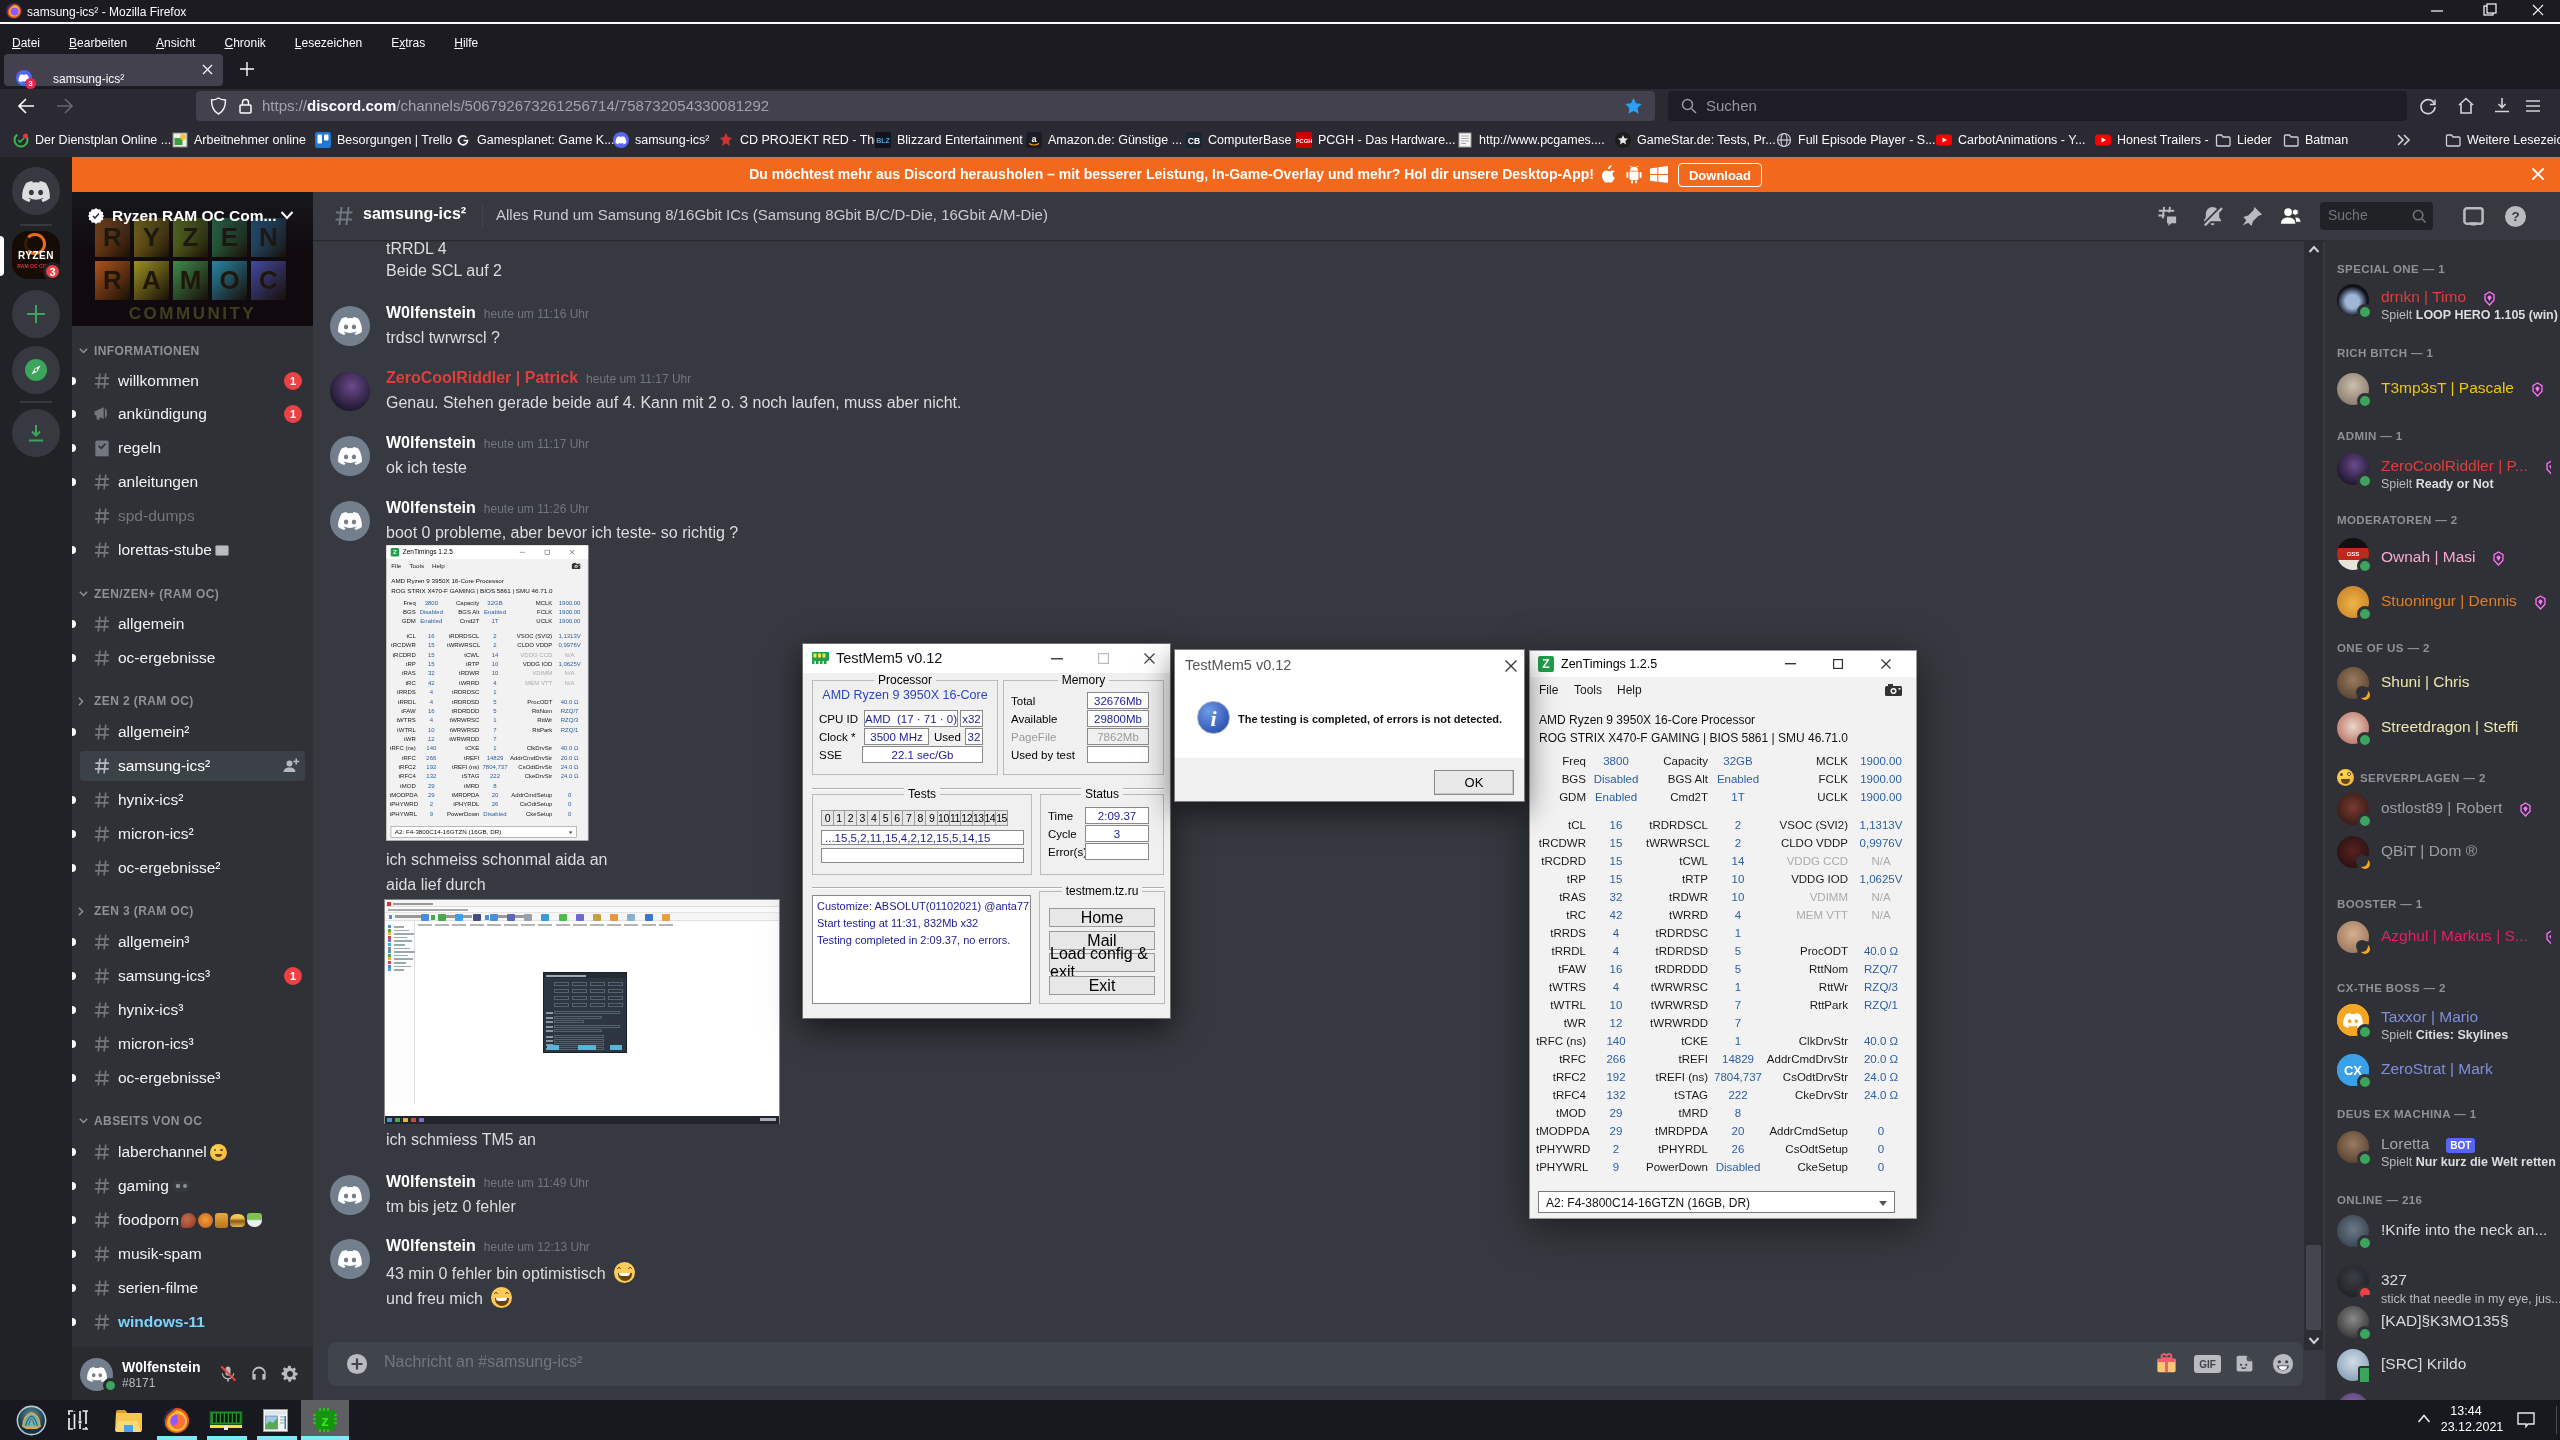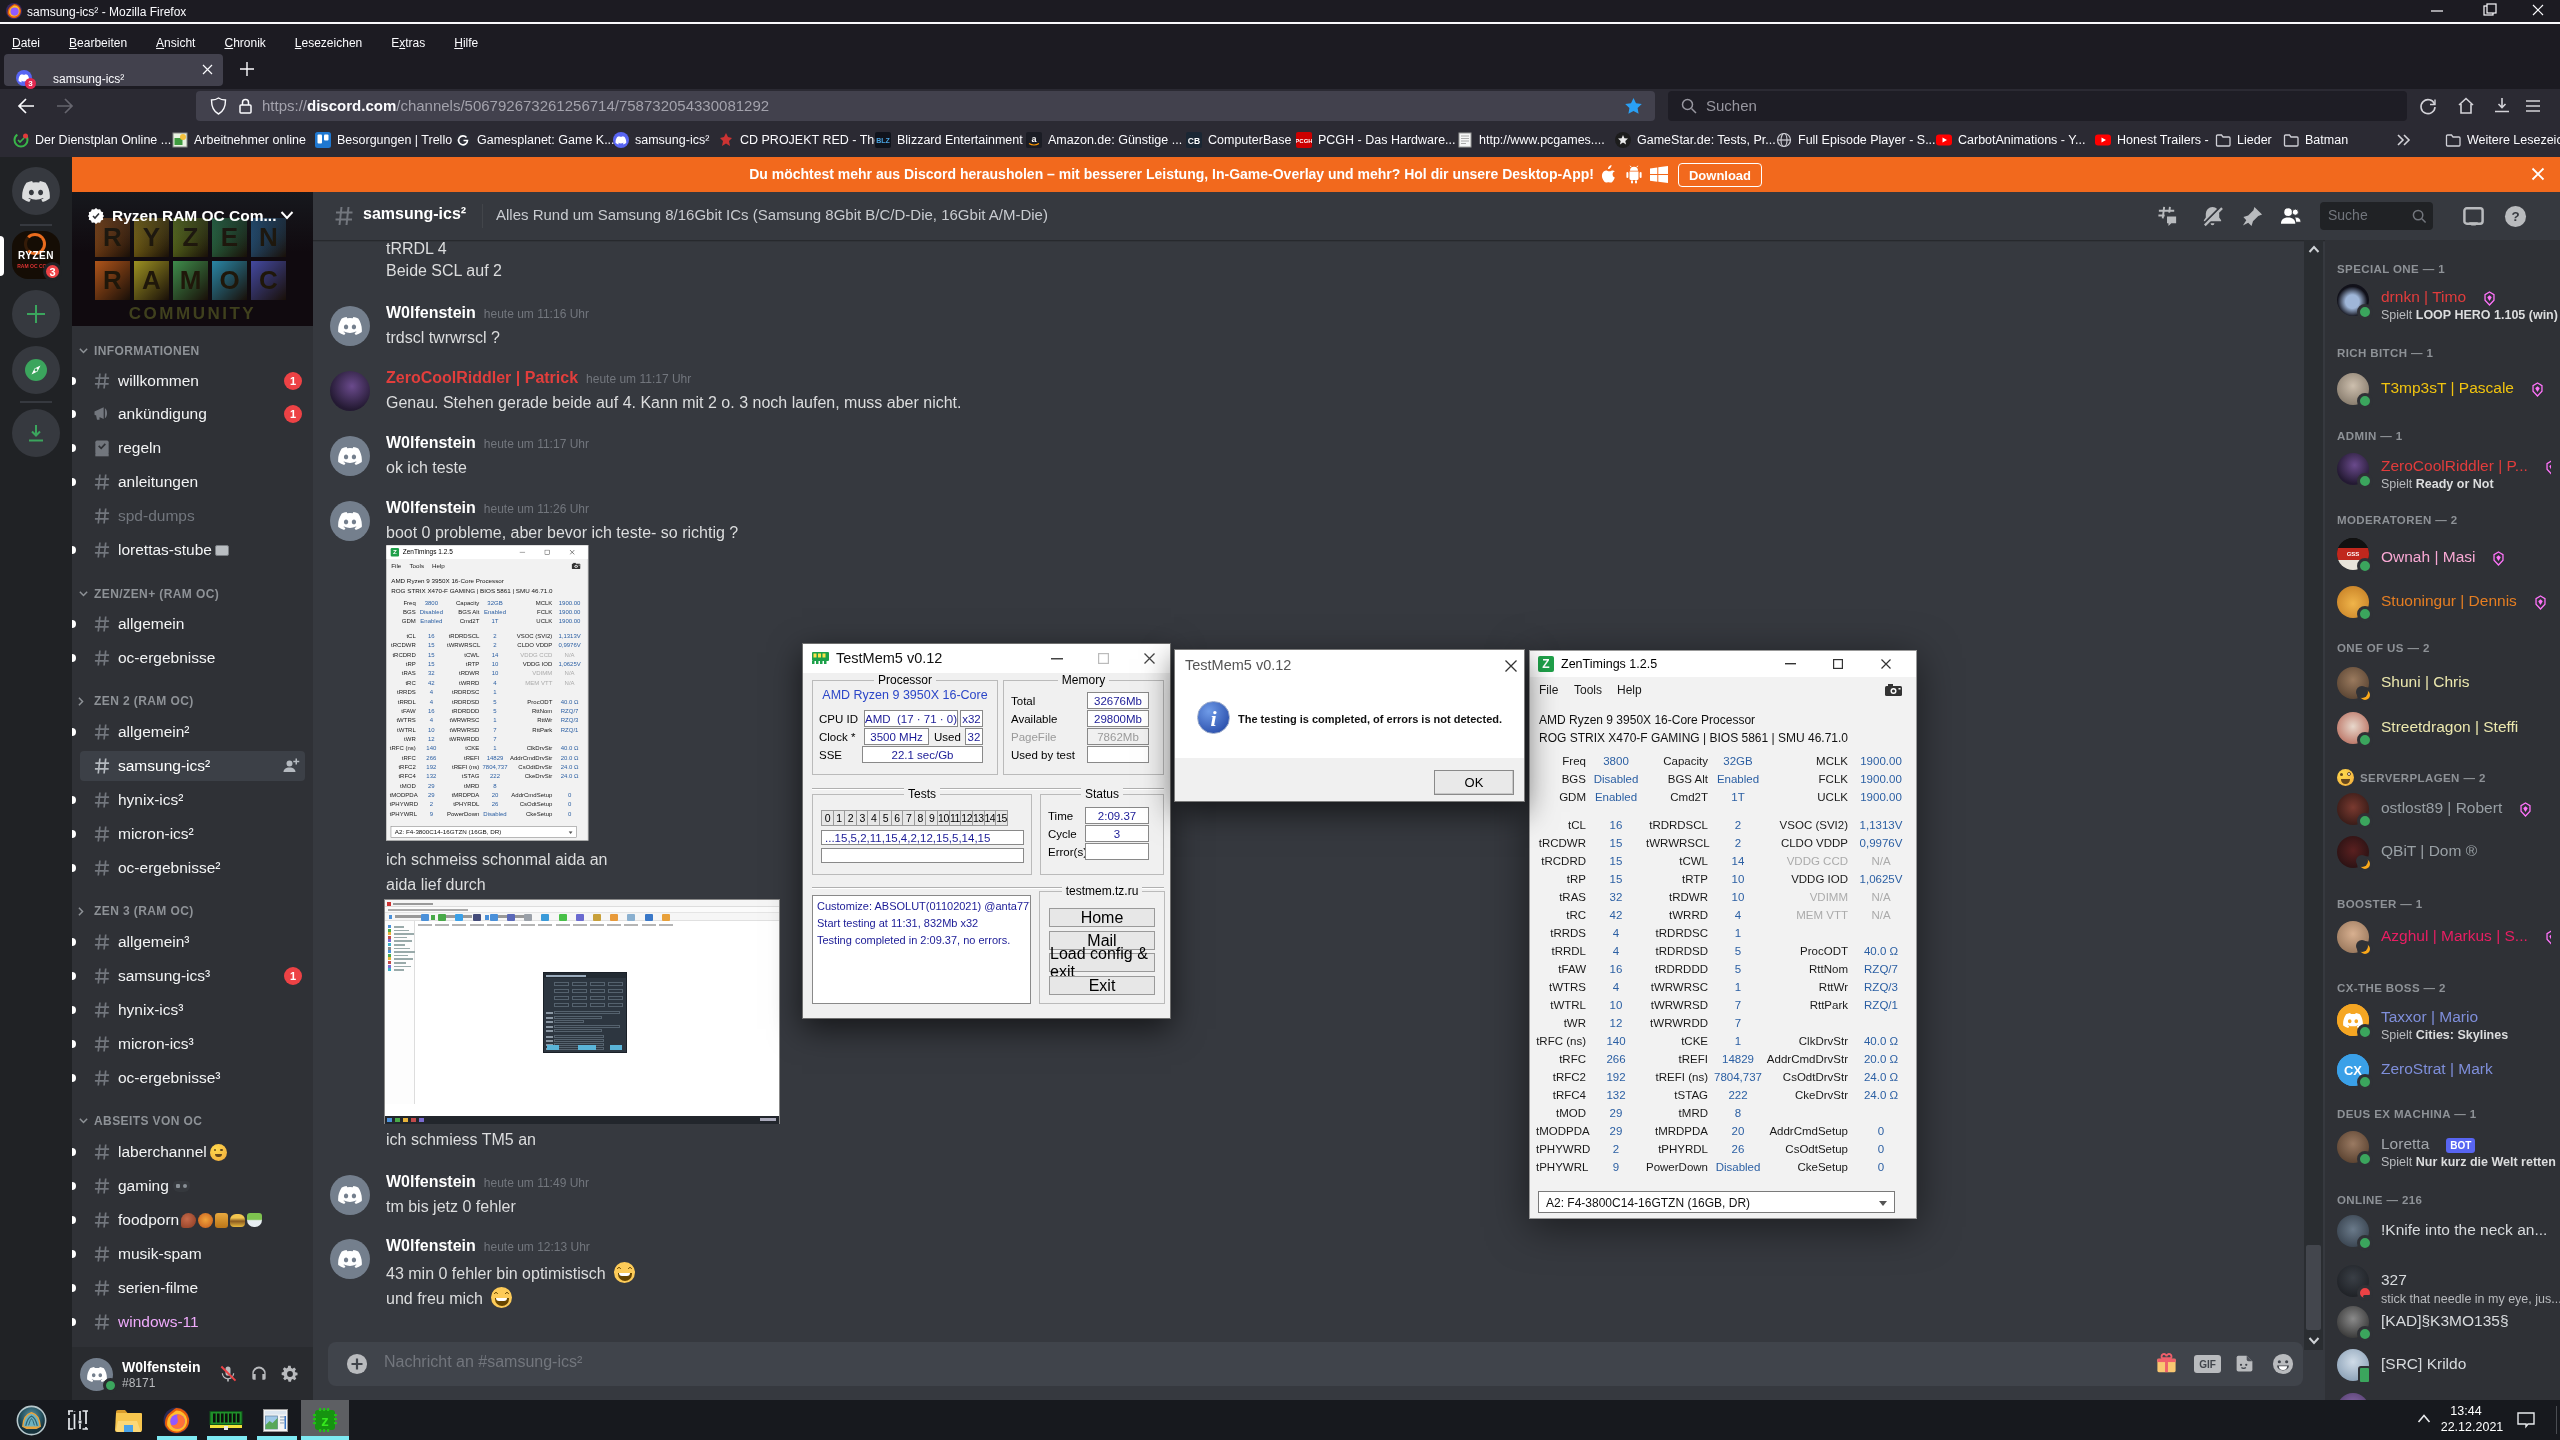--- a/index.html
+++ b/index.html
@@ -571,21 +571,21 @@
           <span style="overflow:hidden;white-space:nowrap">musik-spam</span>
         </div>
 <div class="pill" style="top:1092px"></div>
         <div class="chan" style="top:1081px;color:#f3f4f5;font-weight:500">
           <svg class="hash" viewBox="0 0 24 24" fill="none" stroke="#72767d" stroke-width="2">
             <path d="M9.5 3 L7.5 21 M16.5 3 L14.5 21 M4 8.5 H20.5 M3.5 15.5 H20"></path>
           </svg>
           <span style="overflow:hidden;white-space:nowrap">serien-filme</span>
         </div>
 <div class="pill" style="top:1126px"></div>
-        <div class="chan" style="top:1115px;color:#f0abfc;font-weight:400">
+        <div class="chan" style="top:1115px;color:#7dd3fc;font-weight:700">
           <svg class="hash" viewBox="0 0 24 24" fill="none" stroke="#72767d" stroke-width="2">
             <path d="M9.5 3 L7.5 21 M16.5 3 L14.5 21 M4 8.5 H20.5 M3.5 15.5 H20"></path>
           </svg>
           <span style="overflow:hidden;white-space:nowrap">windows-11</span>
         </div>
 
 <div class="abs" style="left:0;top:1155px;width:241px;height:53px;background:#292b2f">
  <div class="avatar" style="left:8px;top:11px;width:33px;height:33px;background:#747f8d;display:flex;align-items:center;justify-content:center">
             <svg width="20" height="15" viewBox="0 0 127.14 96.36">
               <path fill="#fff" d="M107.7,8.07A105.15,105.15,0,0,0,81.47,0a72.06,72.06,0,0,0-3.36,6.83A97.68,97.68,0,0,0,49,6.83,72.37,72.37,0,0,0,45.64,0,105.89,105.89,0,0,0,19.39,8.09C2.79,32.65-1.71,56.6.54,80.21h0A105.73,105.73,0,0,0,32.71,96.36,77.7,77.7,0,0,0,39.6,85.25a68.42,68.42,0,0,1-10.85-5.18c.91-.66,1.8-1.34,2.66-2a75.57,75.57,0,0,0,64.32,0c.87.71,1.76,1.39,2.66,2a68.68,68.68,0,0,1-10.87,5.19,77,77,0,0,0,6.89,11.1A105.25,105.25,0,0,0,126.6,80.22h0C129.24,52.84,122.09,29.11,107.7,8.07ZM42.45,65.69C36.18,65.69,31,60,31,53s5-12.74,11.43-12.74S54,46,53.89,53,48.84,65.69,42.45,65.69Zm42.24,0C78.41,65.69,73.25,60,73.25,53s5-12.74,11.44-12.74S96.23,46,96.12,53,91.08,65.69,84.69,65.69Z"></path>
@@ -1483,19 +1483,19 @@
    <text x="12" y="17.5" text-anchor="middle" font-size="15" font-weight="bold" fill="#35e81c" font-family="Liberation Sans">z</text>
  </svg>
  <div class="abs" style="left:157px;bottom:0;width:40px;height:4px;background:#7de9f2"></div>
  <div class="abs" style="left:207px;bottom:0;width:40px;height:4px;background:#7de9f2"></div>
  <div class="abs" style="left:257px;bottom:0;width:40px;height:4px;background:#7de9f2"></div>
  <div class="abs" style="left:301px;bottom:0;width:48px;height:4px;background:#7de9f2"></div>
  <svg class="abs" style="left:2417px;top:13px" width="14" height="11" viewBox="0 0 14 11" fill="none" stroke="#e8eaed" stroke-width="1.6">
         <path d="M1.5 9 L7 2.5 L12.5 9"></path>
       </svg>
  <div class="abs" style="left:2440px;top:4px;width:52px;text-align:center;color:#fff;font-size:12.5px">13:44</div>
- <div class="abs" style="left:2436px;top:20px;width:72px;text-align:center;color:#fff;font-size:12.5px">22.12.2021</div>
+ <div class="abs" style="left:2436px;top:20px;width:72px;text-align:center;color:#fff;font-size:12.5px">23.12.2021</div>
  <svg class="abs" style="left:2516px;top:10px" width="20" height="20" viewBox="0 0 20 20" fill="none" stroke="#e8eaed" stroke-width="1.4">
         <path d="M2 3 H18 V14 H12 L10 16.5 L10 14 H2 Z"></path>
       </svg>
  <div class="abs" style="left:2556px;top:6px;width:1px;height:28px;background:#4a4d52"></div>
 </div>
 
 </div>
 </body></html>

